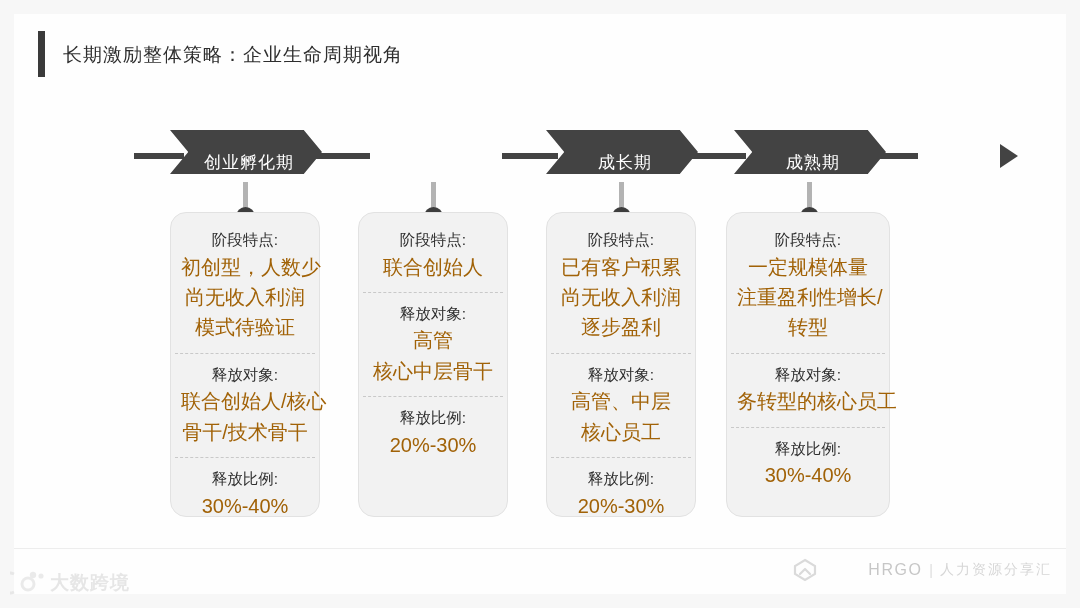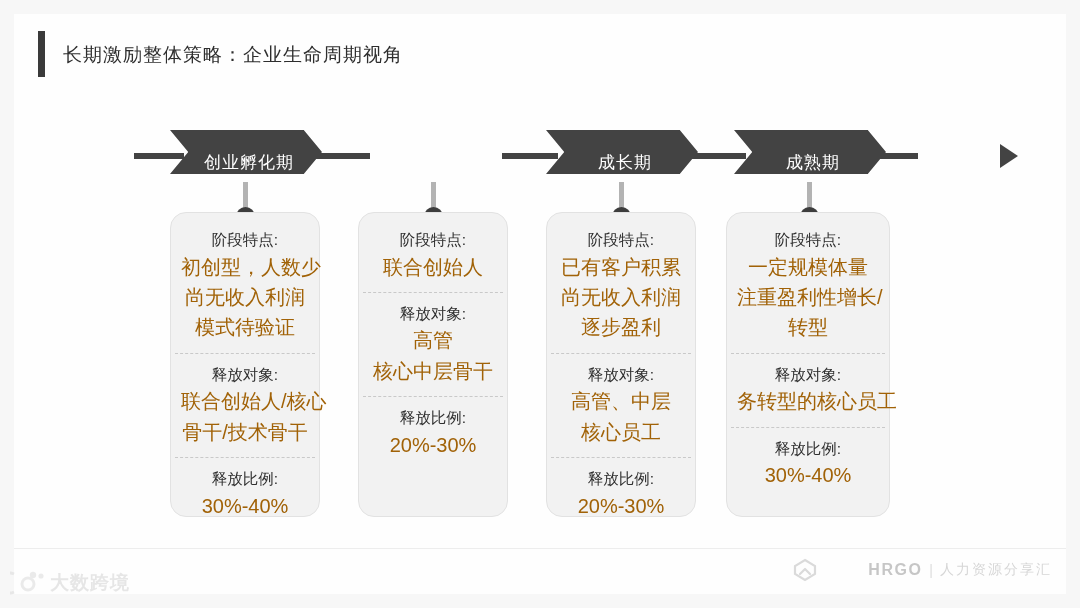--- a/index.html
+++ b/index.html
@@ -157,21 +157,21 @@
     display: flex;
     align-items: center;
     height: 28px;
     opacity: 0.55;
   }
   #hrgo-logo { margin-right: 9px; display:block; }
   #hrgo-name {
     font-size: 16px;
     color: #9a9a9a;
     letter-spacing: 1.5px;
-    font-weight: bold;
+    font-weight: normal;
     margin-left: 42px;
   }
   #hrgo-div {
     font-size: 14px;
     color: #c2c2c2;
     margin: 0 7px;
   }
   #hrgo-tag {
     font-size: 14px;
     color: #b6b6b6;

